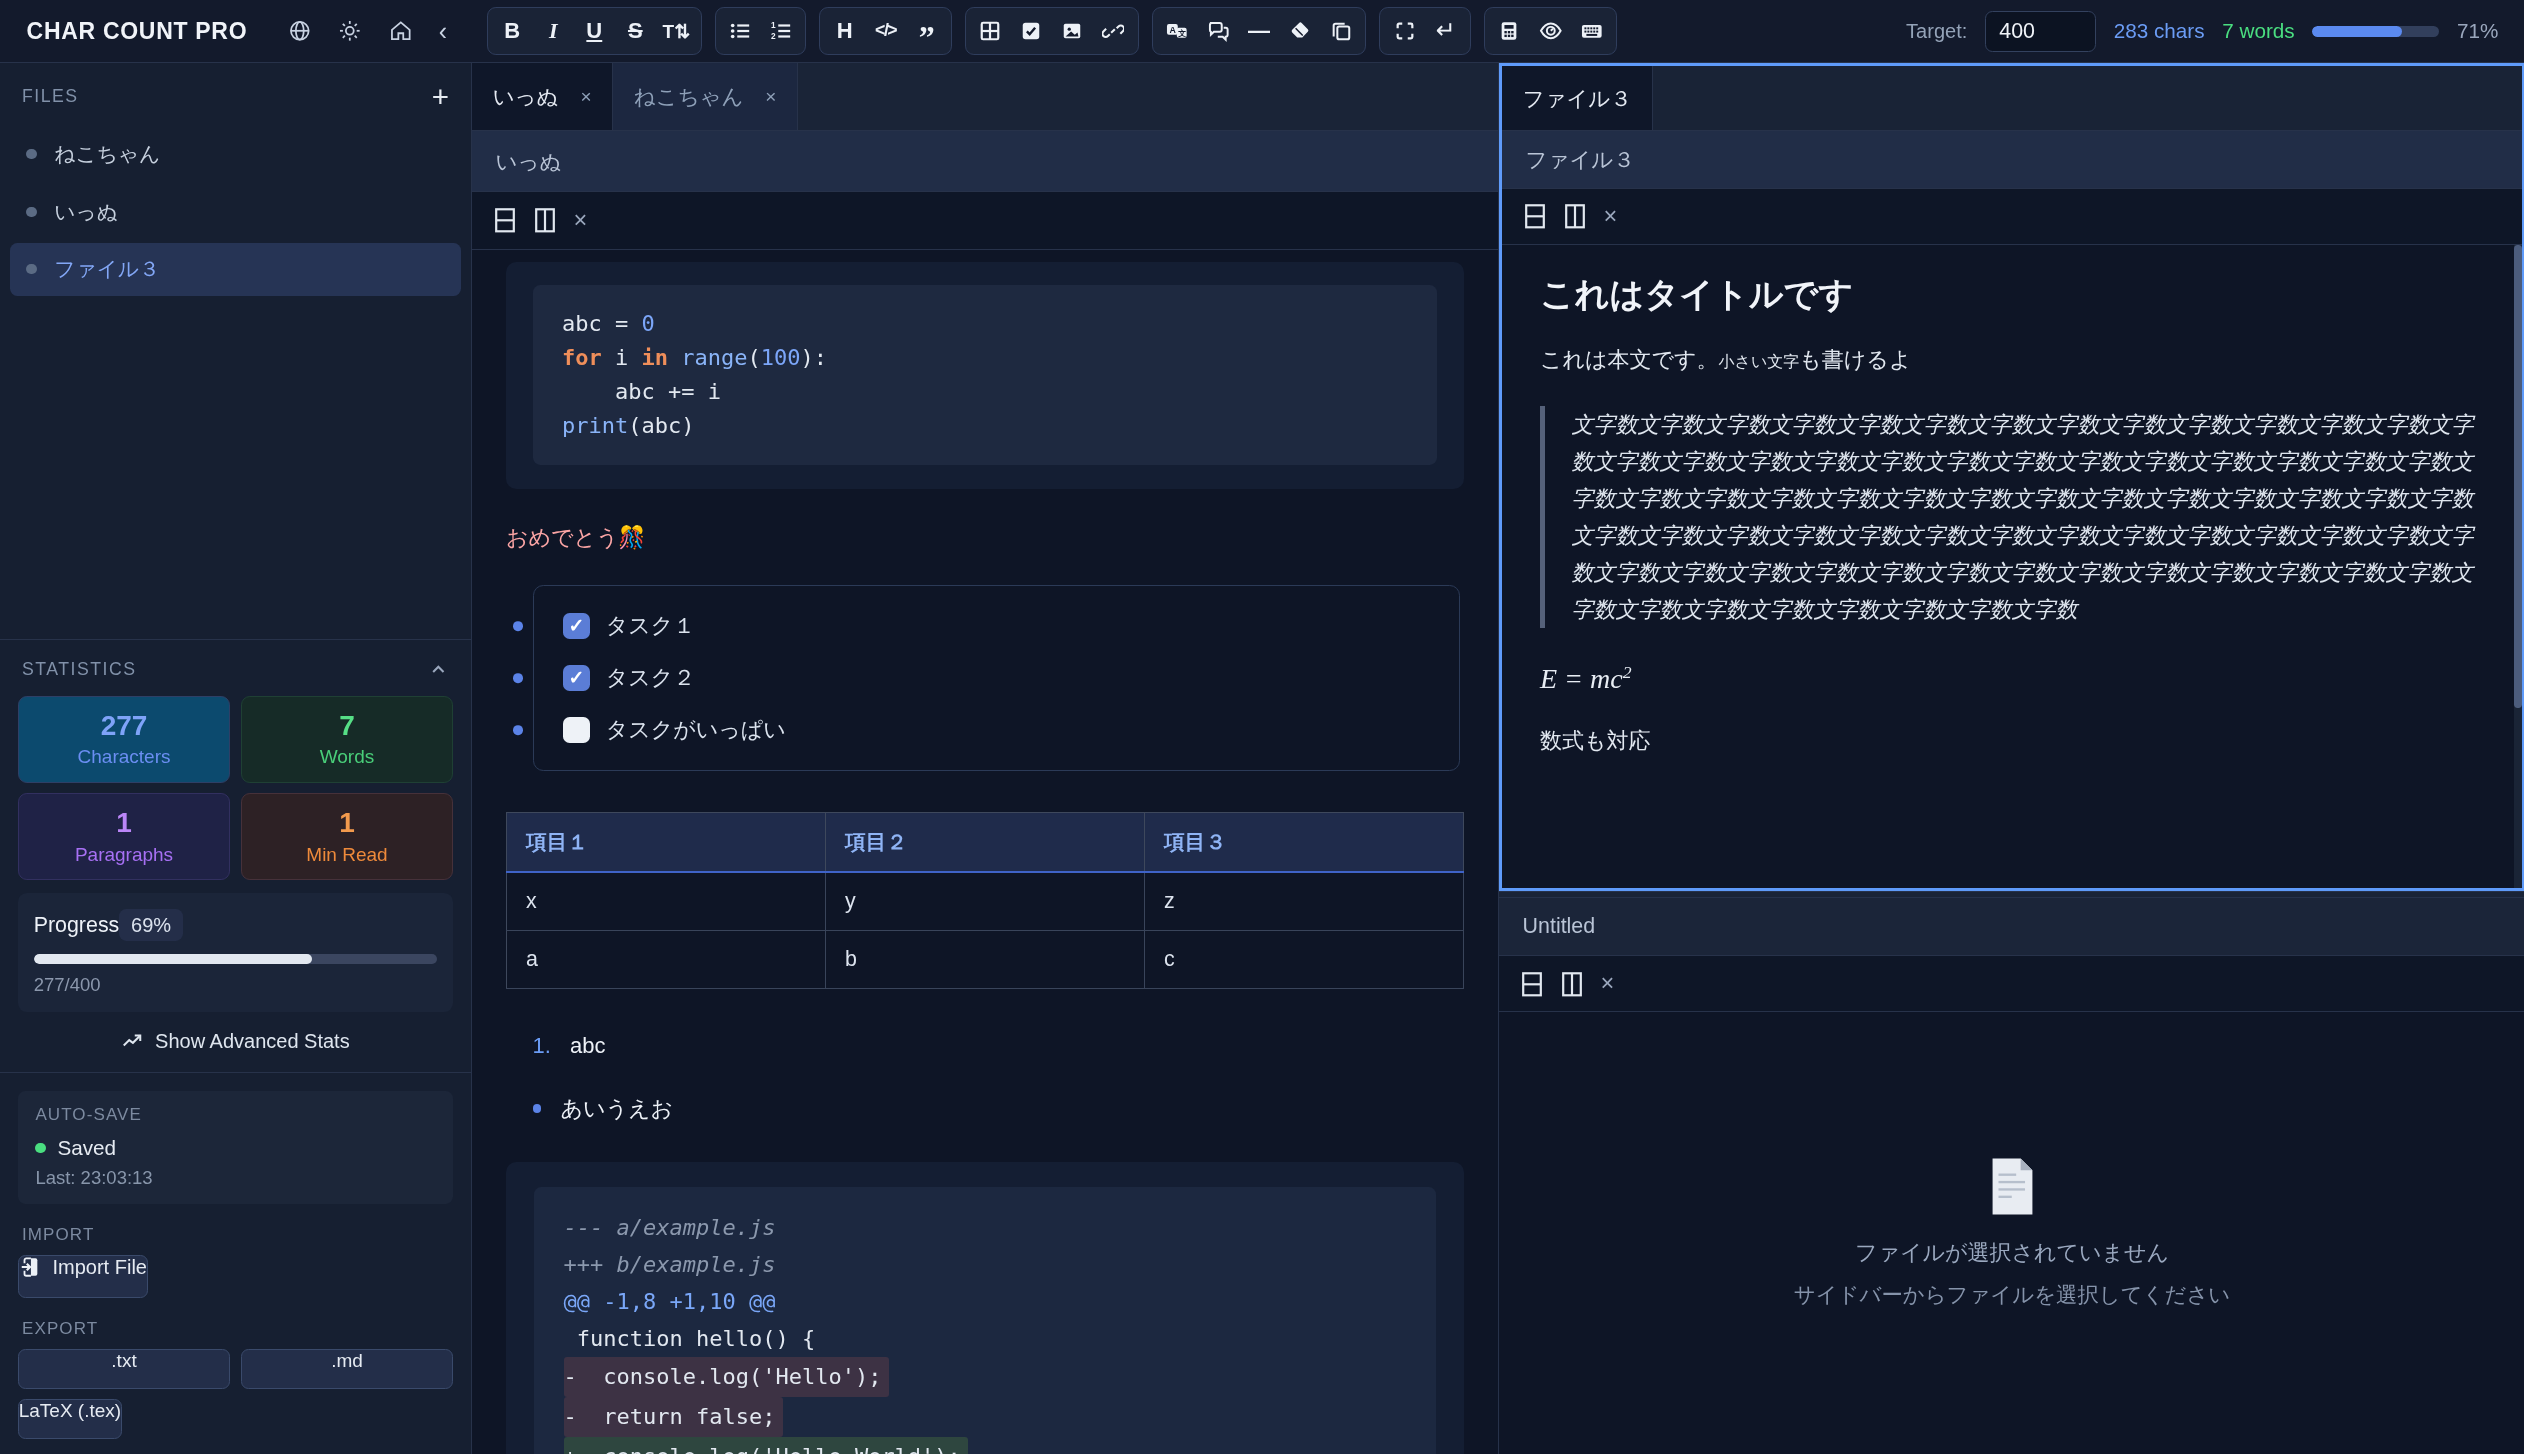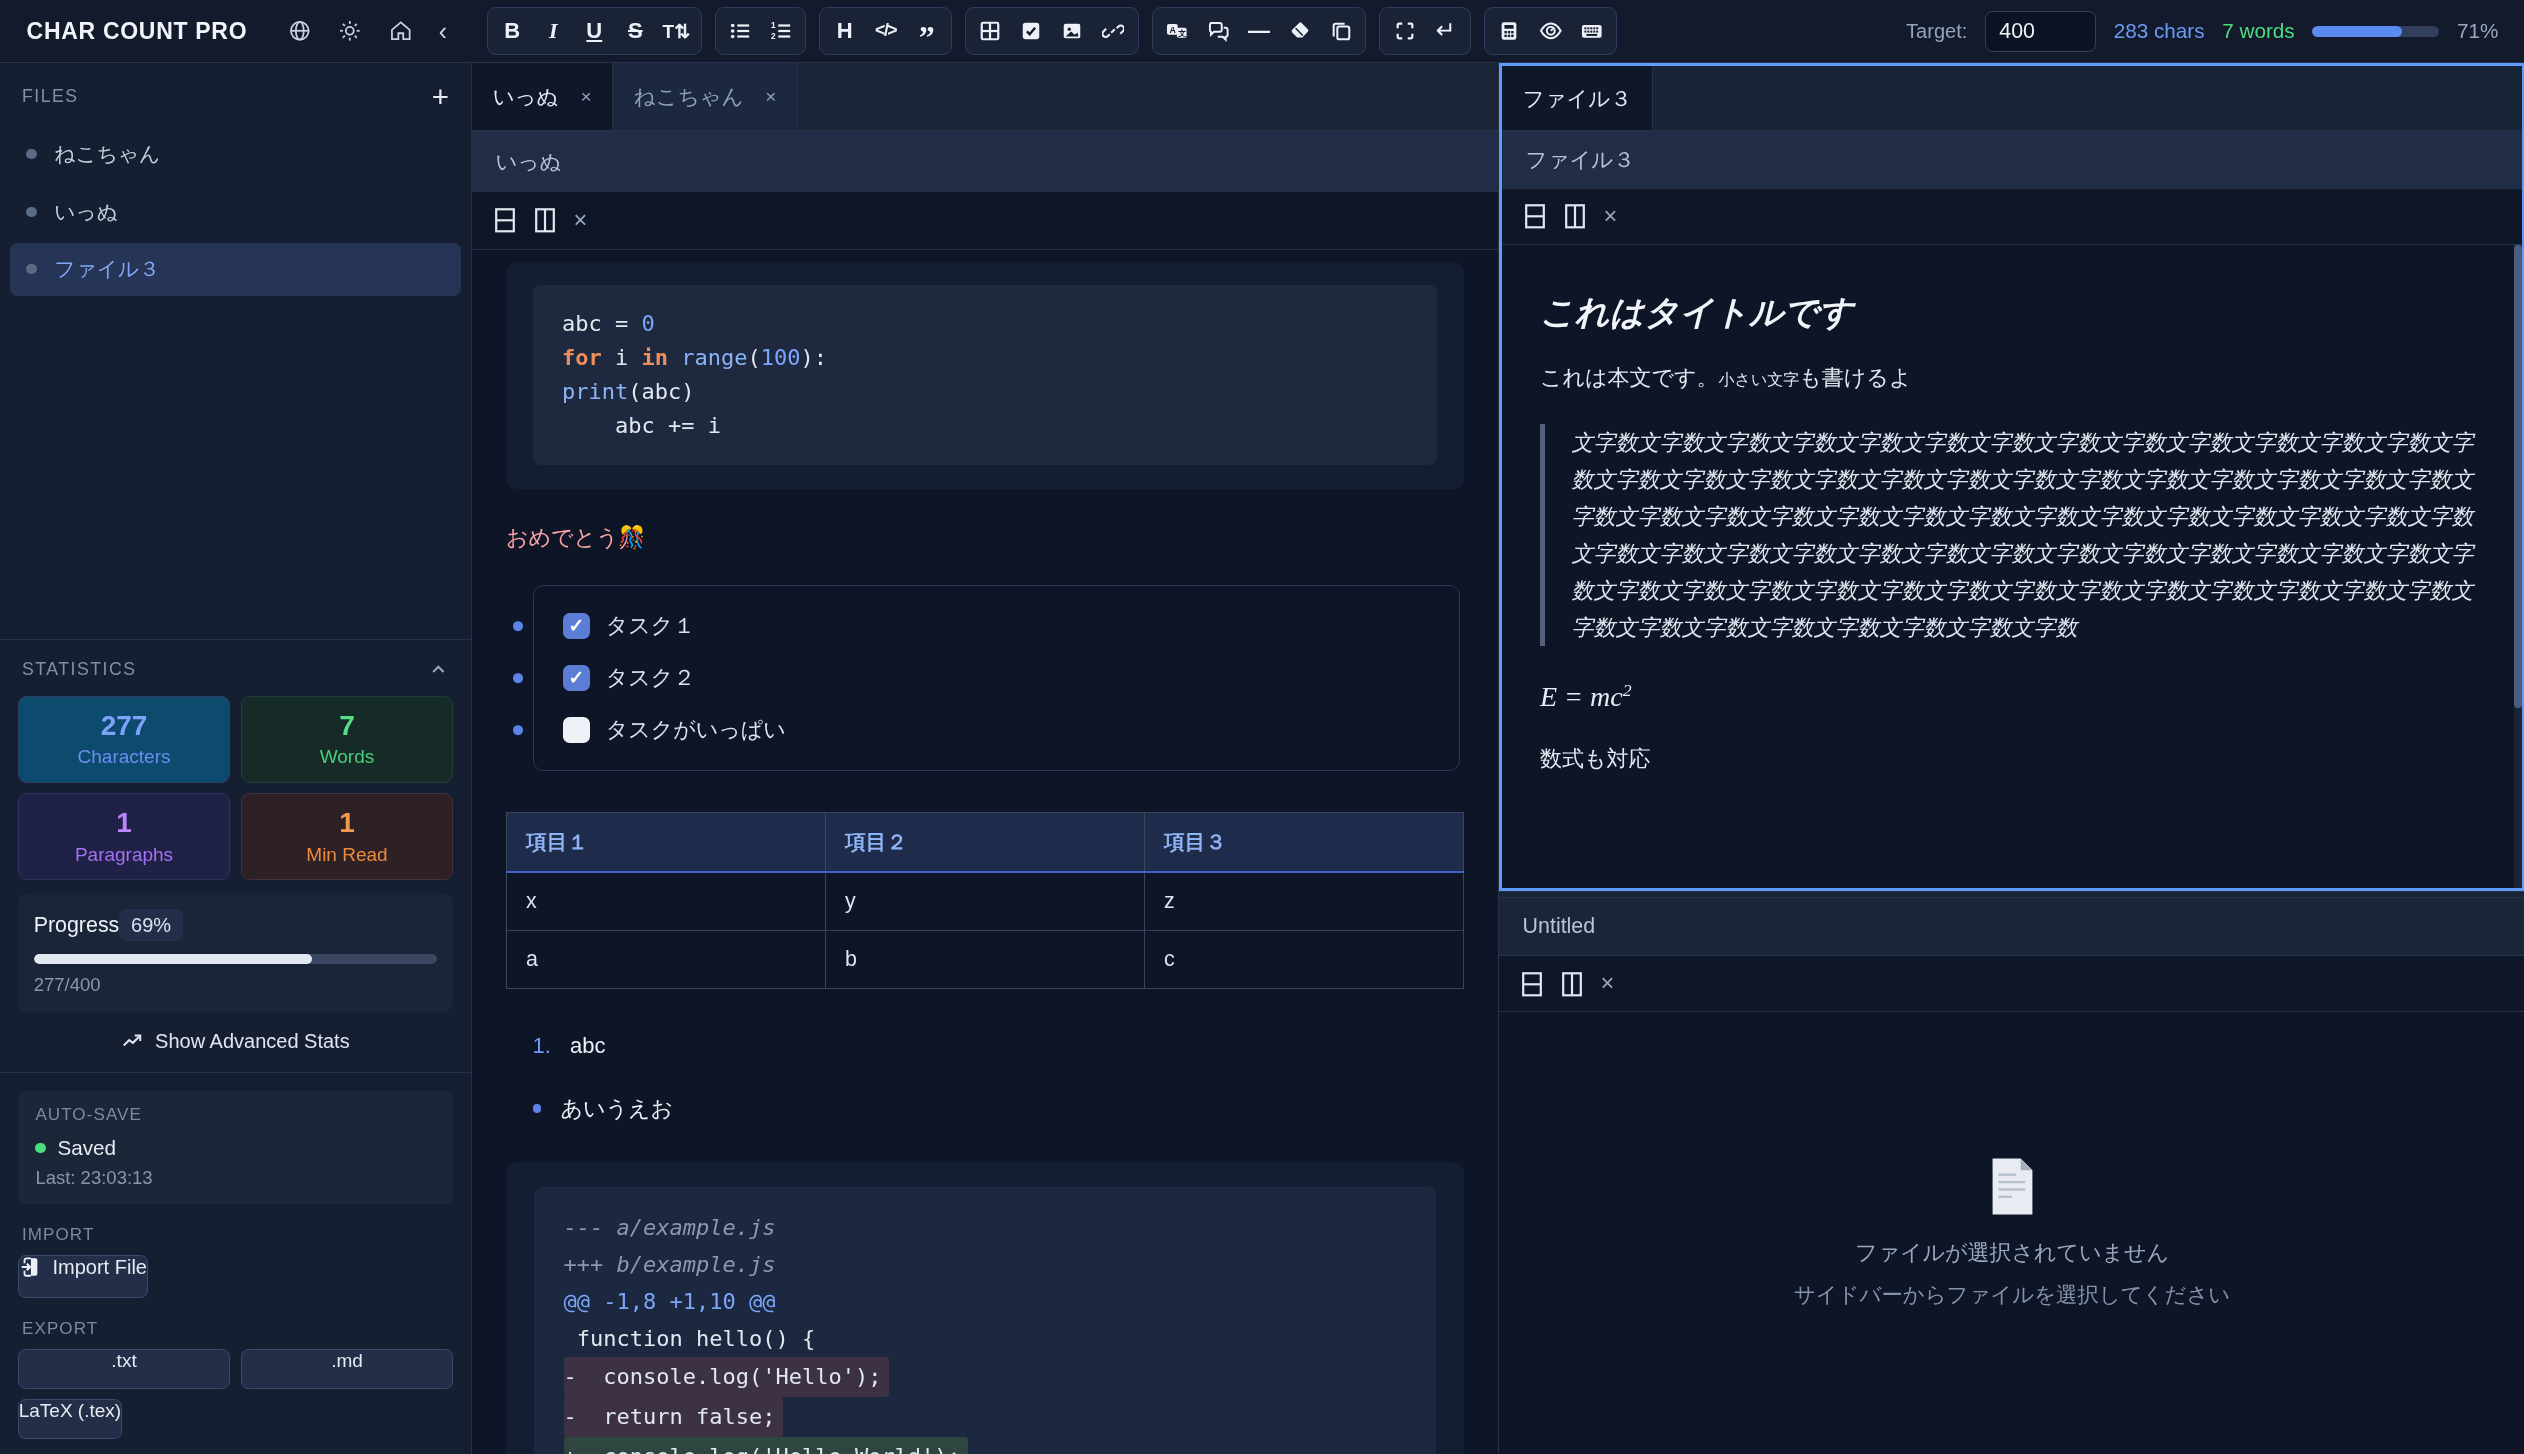--- a/index.html
+++ b/index.html
@@ -179,21 +179,21 @@
   .diff-line.del span { color: #e2e8f0; background: #3d3244; padding: 1.5px 7.4px 1.5px 0; }
   .diff-line.add span { color: #e2e8f0; background: #2e463f; padding: 1.5px 7.4px 1.5px 0; }
 
   
   .right-col { width: 1026px; flex: none; display: flex; flex-direction: column; background: #0e1526; }
   .preview-panel { height: 828px; flex: none; border: 3px solid #5f9bfa; display: flex; flex-direction: column; position: relative; background: #0e1526; }
   .preview-panel .tabbar { height: 65px; background: #192336; }
   .preview-panel .titlebar { height: 58px; }
   .preview-panel .controls { height: 56px; }
   .preview-content { flex: 1; min-height: 0; overflow: hidden; padding: 16px 38px 0 38px; position: relative; }
-  .pv-h1 { font-size: 34px; font-weight: bold; color: #f1f4f9; margin-top: 29px; font-style: italic; }
+  .pv-h1 { font-size: 34px; font-weight: bold; color: #f1f4f9; margin-top: 11px; }
   .pv-para { margin-top: 26.6px; font-size: 22px; color: #e2e8f0; }
   .pv-small { font-size: 16px; }
   .pv-quote { margin-top: 31px; border-left: 5.2px solid #55617a; padding-left: 26.6px; font-style: italic;
     font-size: 22px; line-height: 37px; color: #dfe6ef; word-break: break-all; }
   .pv-math { margin-top: 34px; font-family: "Liberation Serif", serif; font-style: italic; font-size: 28px; color: #e8edf4; }
   .pv-math sup { font-size: 17.7px; }
   .pv-note { margin-top: 31px; font-size: 22px; color: #e2e8f0; }
   .pv-scrollbar { position: absolute; top: 0; right: 0; width: 8px; height: 100%; background: #1a2436; }
   .pv-thumb { position: absolute; top: 0; right: 0; width: 8px; height: 72%; border-radius: 3.7px; background: #4c5c7c; }
 
@@ -544,22 +544,22 @@
       <button class="ctrl">
           <span class="ctrl-x">×</span>
         </button>
     </div>
 
     <div class="editor-content">
       <div class="code-wrap">
         <div class="code-inner">
           <div class="code-line"><span>abc = </span><span class="tok-num">0</span></div>
           <div class="code-line"><span class="tok-kw">for</span><span> i </span><span class="tok-kw">in</span><span> </span><span class="tok-fn">range</span><span>(</span><span class="tok-num">100</span><span>):</span></div>
+          <div class="code-line"><span>    abc += i</span></div>
           <div class="code-line"><span class="tok-fn">print</span><span>(abc)</span></div>
-          <div class="code-line"><span>    abc += i</span></div>
         </div>
       </div>
 
       <p class="congrats">おめでとう🎊</p>
 
       <div class="task-card">
         <div class="task-row">
           <span class="checkbox checked"></span>
           <span class="task-label">タスク１</span>
         </div>

